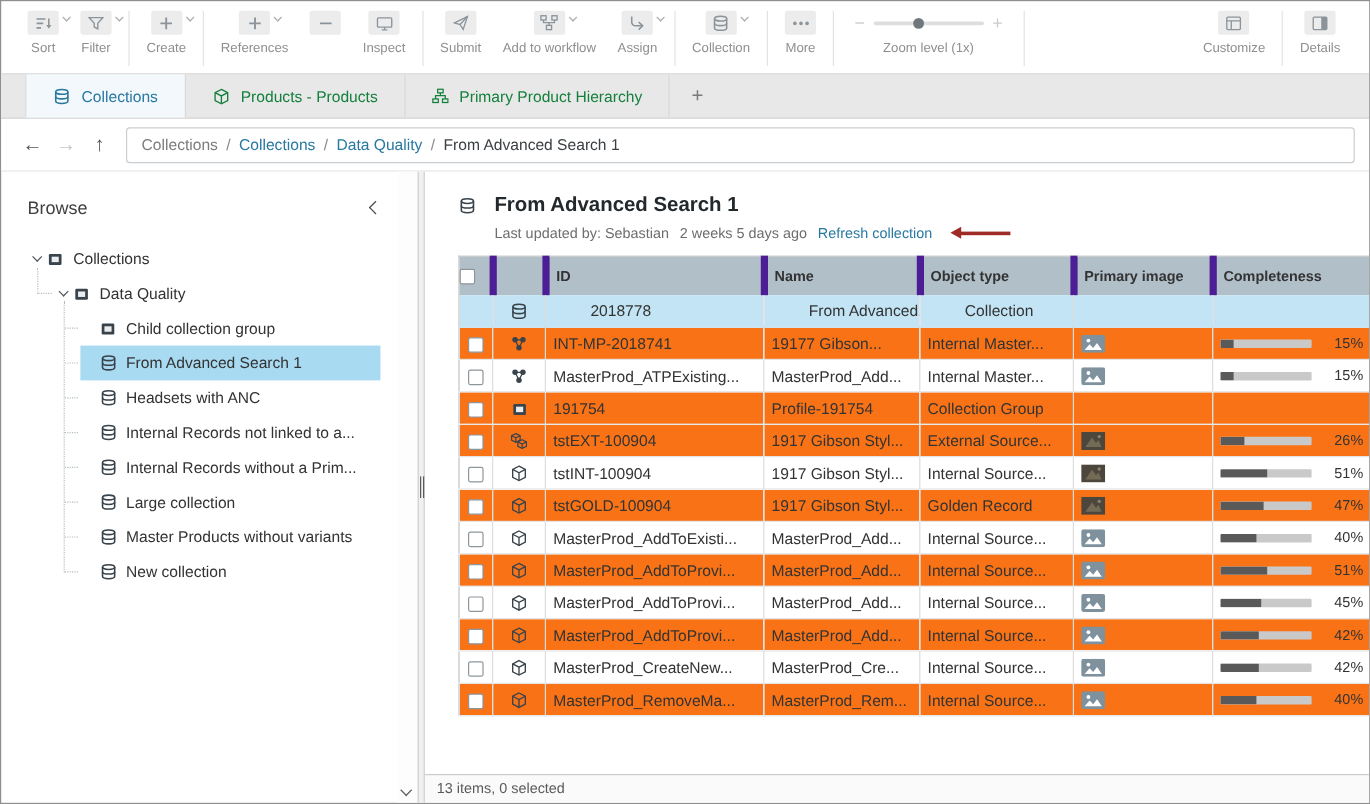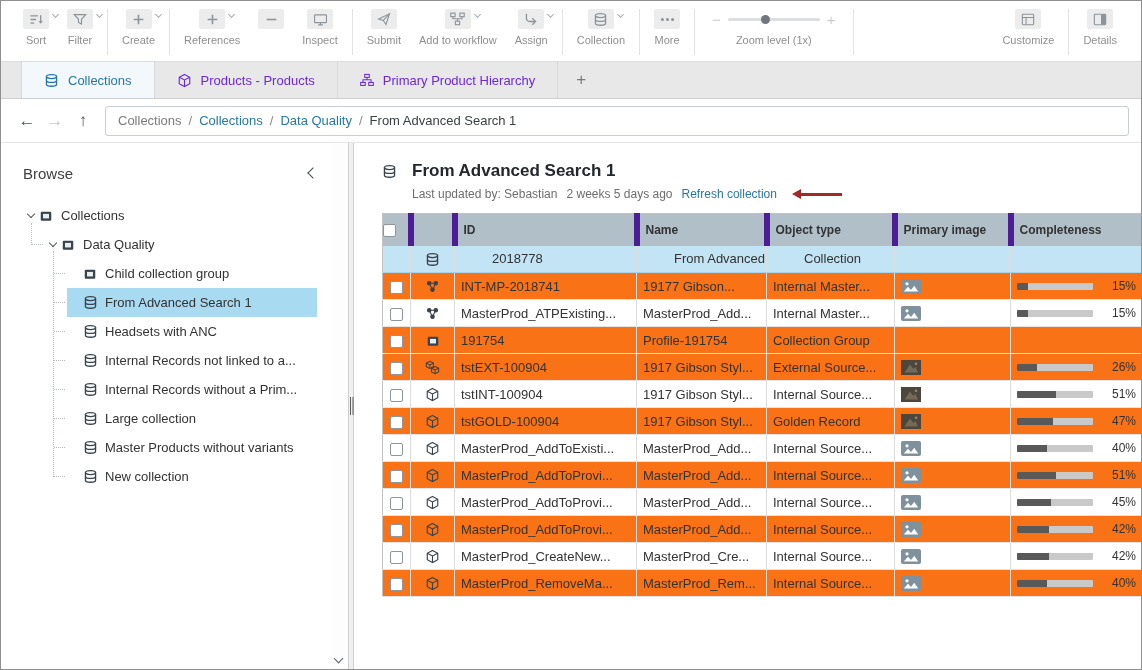--- a/index.html
+++ b/index.html
@@ -20,21 +20,21 @@
   .tool-label { margin-top:5px; font-size:11px; color:#8f8f8f; white-space:nowrap; min-height:12px; }
   .zoom-tool { padding:0 12px; display:flex; flex-direction:column; align-items:center; }
   .zoom-row { display:flex; align-items:center; gap:7px; height:20px; }
   .zoom-sign { color:#c9cccf; font-size:15px; line-height:1; cursor:pointer; }
   .zoom-track { width:92px; height:3px; background:#dcdedf; border-radius:2px; position:relative; cursor:pointer; }
   .zoom-handle { position:absolute; top:-3px; width:9px; height:9px; margin-left:-4px; border-radius:50%; background:#71787d; }
 
   
   .tabbar { flex:0 0 38px; background:#e8e8e8; border-top:1px solid #dcdcdc; border-bottom:1px solid #cfcfcf;
             display:flex; align-items:stretch; padding-left:20px; }
-  .tab { display:flex; align-items:center; gap:9px; padding:0 22px; font-size:13px; color:#6d28d9;
+  .tab { display:flex; align-items:center; gap:9px; padding:0 22px; font-size:13px; color:#15803d;
          border-right:1px solid #d9d9d9; cursor:pointer; white-space:nowrap; }
   .tab:first-child { border-left:1px solid #d9d9d9; }
   .tab.active { background:#f2f8fb; color:#2878a0; }
   .tab-icon { display:flex; align-items:center; }
   .tab-new { display:flex; align-items:center; padding:0 18px; color:#7a7a7a; font-size:17px; cursor:pointer; }
 
   
   .navbar { flex:0 0 44px; display:flex; align-items:center; padding:0 12px; background:#fff; border-bottom:1px solid #e6e6e6; }
   .nav-btn { width:28px; text-align:center; font-size:17px; color:#4f565c; cursor:pointer; }
   .nav-btn.disabled { color:#c3c7ca; }
@@ -850,15 +850,16 @@
                     <div class="bar">
                       <div class="bar-fill" style="width: 40%;"></div>
                     </div>
                     <span class="comp-label">40%</span>
                   </div>
                 </td>
               </tr>
             </tbody>
           </table>
       </div>
+      <div class="statusbar">13 items, 0 selected</div>
     </div>
   </div>
 </div>
 
 </body></html>

